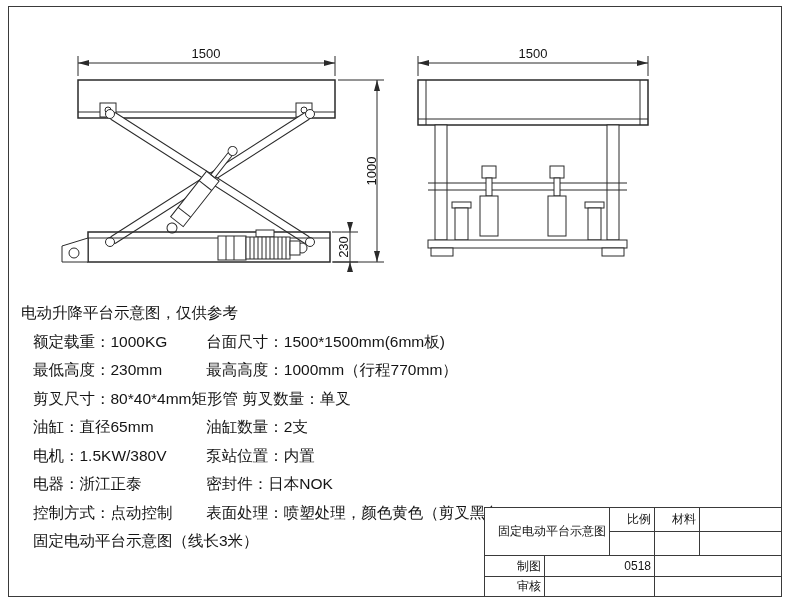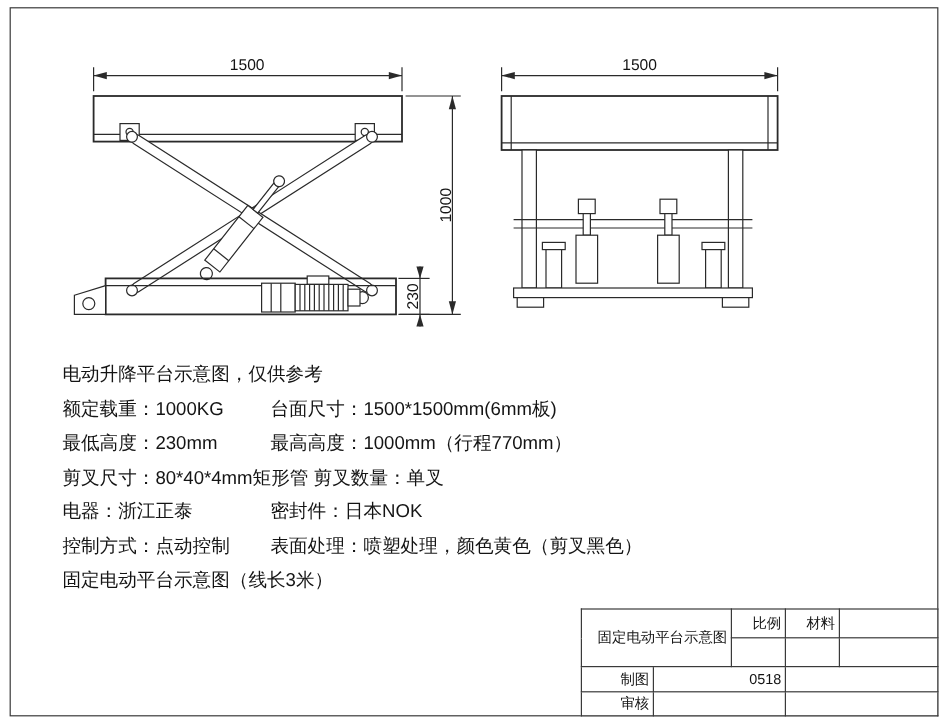--- a/index.html
+++ b/index.html
@@ -8,25 +8,25 @@
     font-family:"Liberation Sans","DejaVu Sans",sans-serif;color:#141414;
     overflow:hidden;
   }
   .sheet{
     position:absolute;left:8px;top:6px;width:774px;height:591px;
     border:1px solid #3a3a3a;box-sizing:border-box;
   }
   svg.drawing{position:absolute;left:0;top:0;}
   .dim-text{font-size:13px;fill:#141414;font-family:"Liberation Sans","DejaVu Sans",sans-serif;}
   .specs{
-    position:absolute;left:52px;top:299px;font-size:15.5px;line-height:28.5px;
+    position:absolute;left:21px;top:299px;font-size:15.5px;line-height:28.5px;
     white-space:nowrap;
   }
   .spec-line{height:28.5px;}
-  .spec-left{display:inline-block;min-width:169px;}
+  .spec-left{display:inline-block;min-width:169px;margin-left:12px;}
   .titleblock{
     position:absolute;right:0;bottom:0;
     border-collapse:collapse;table-layout:fixed;
     font-size:12px;color:#141414;background:#fff;
   }
   .titleblock td{
     border:1px solid #3a3a3a;text-align:right;padding:0 3px;
     overflow:hidden;white-space:nowrap;
   }
 </style>
@@ -187,20 +187,28 @@
   </div>
   <div class="spec-line">
     <span class="spec-left">最低高度：230mm</span>
     <span>最高高度：1000mm（行程770mm）</span>
   </div>
   <div class="spec-line">
     <span class="spec-left">剪叉尺寸：80*40*4mm矩形管</span>
     <span>剪叉数量：单叉</span>
   </div>
   <div class="spec-line">
+    <span class="spec-left">油缸：直径65mm</span>
+    <span>油缸数量：2支</span>
+  </div>
+  <div class="spec-line">
+    <span class="spec-left">电机：1.5KW/380V</span>
+    <span>泵站位置：内置</span>
+  </div>
+  <div class="spec-line">
     <span class="spec-left">电器：浙江正泰</span>
     <span>密封件：日本NOK</span>
   </div>
   <div class="spec-line">
     <span class="spec-left">控制方式：点动控制</span>
     <span>表面处理：喷塑处理，颜色黄色（剪叉黑色）</span>
   </div>
   <div class="spec-line">
     <span class="spec-left">固定电动平台示意图（线长3米）</span>
     <span></span>

